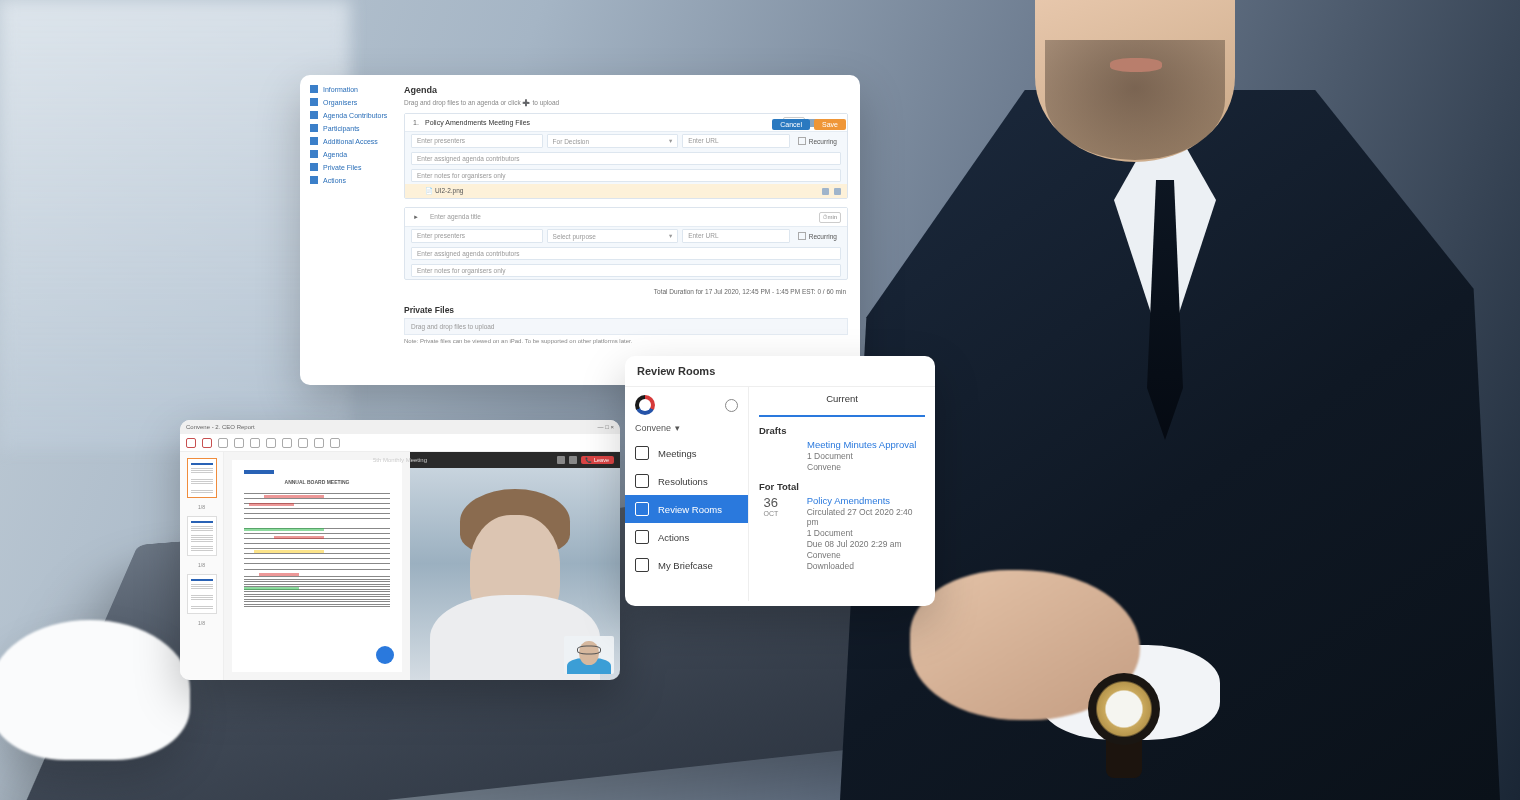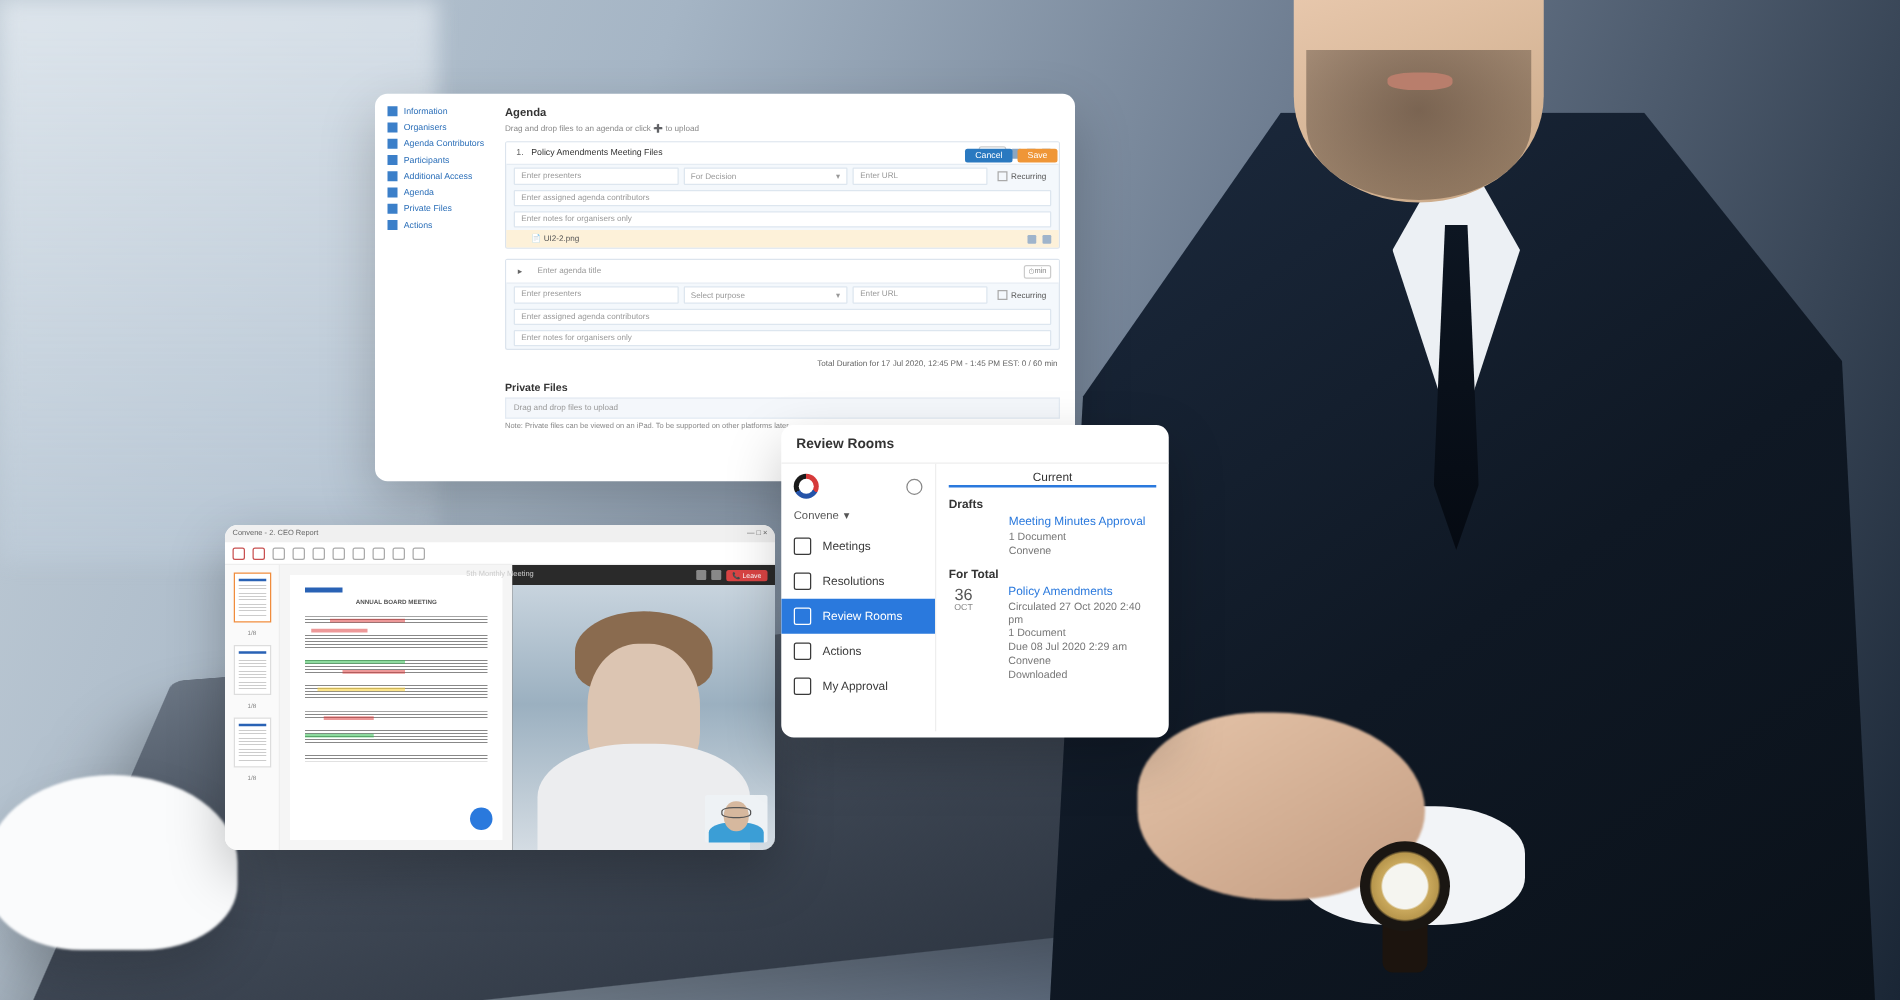--- a/index.html
+++ b/index.html
@@ -88,35 +88,35 @@
 .vmain { flex: 1; position: relative; background: linear-gradient(180deg, #c8d4de 0%, #9bb0c0 45%, #d4dce3 100%); overflow: hidden; }
 .vhead { position: absolute; left: 50%; top: 48%; transform: translate(-50%,-50%); width: 90px; height: 110px; background: #dcc5b2; border-radius: 45% 45% 35% 35%; }
 .vhair { position: absolute; left: 50%; top: 10%; transform: translateX(-50%); width: 110px; height: 65px; background: #8a6b4f; border-radius: 50% 50% 30% 30%; }
 .vbody { position: absolute; left: 50%; bottom: -10px; transform: translateX(-50%); width: 170px; height: 95px; background: #ecedef; border-radius: 45% 45% 0 0; }
 .vpip { position: absolute; right: 6px; bottom: 6px; width: 50px; height: 38px; background: #eef2f5; border-radius: 2px; overflow: hidden; }
 .vpip .ph { position: absolute; left: 50%; top: 45%; transform: translate(-50%,-50%); width: 20px; height: 24px; background: #d6b89e; border-radius: 48%; }
 .vpip .pb { position: absolute; bottom: -4px; left: 50%; transform: translateX(-50%); width: 44px; height: 20px; background: #3b9ed6; border-radius: 40% 40% 0 0; }
 .vpip .pg { position: absolute; left: 50%; top: 38%; transform: translate(-50%,-50%); width: 24px; height: 9px; border: 1px solid #555; border-radius: 40%; background: transparent; }
 
 
-.panel-review { position: absolute; left: 625px; top: 340px; width: 310px; height: 250px; background: #fff; border-radius: 10px; box-shadow: 0 18px 45px rgba(0,0,0,0.22); overflow: hidden; font-size: 10px; }
+.panel-review { position: absolute; left: 625px; top: 356px; width: 310px; height: 250px; background: #fff; border-radius: 10px; box-shadow: 0 18px 45px rgba(0,0,0,0.22); overflow: hidden; font-size: 10px; }
 .rv-title { padding: 9px 12px; font-weight: 600; color: #333; font-size: 11px; border-bottom: 1px solid #eee; }
 .rv-body { display: flex; height: calc(100% - 36px); }
 .rv-side { width: 124px; border-right: 1px solid #eee; }
 .rv-brand { padding: 8px 10px; display: flex; align-items: center; justify-content: space-between; }
 .rv-logo { width: 20px; height: 20px; border-radius: 50%; background: conic-gradient(#d63a3a 0 120deg, #2553a8 120deg 240deg, #1a1a1a 240deg 360deg); position: relative; }
 .rv-logo::after { content:''; position: absolute; inset: 4px; background: #fff; border-radius: 50%; }
 .rv-globe { width: 13px; height: 13px; border: 1px solid #888; border-radius: 50%; position: relative; }
 .rv-brand-name { padding: 0 10px 6px; font-size: 9px; color: #555; display: flex; align-items: center; gap: 4px; }
 .rv-menu { }
 .rv-mi { display: flex; align-items: center; gap: 9px; padding: 7px 10px; font-size: 9.5px; color: #3a3a3a; cursor: pointer; }
 .rv-mi.active { background: #2a79dd; color: #fff; }
 .rv-mi-ic { width: 14px; height: 14px; border: 1.3px solid currentColor; border-radius: 2px; flex-shrink: 0; }
 .rv-main { flex: 1; padding: 6px 10px; }
-.rv-tab { text-align: center; font-size: 9.5px; color: #333; padding-bottom: 0; border-bottom: 2px solid #2a79dd; margin-bottom: 8px; }
+.rv-tab { text-align: center; font-size: 9.5px; color: #333; padding-bottom: 11px; border-bottom: 2px solid #2a79dd; margin-bottom: 8px; }
 .rv-sec { font-weight: 600; font-size: 9.5px; margin-bottom: 3px; color: #333; }
 .rv-link { color: #2a79dd; font-size: 9.5px; margin-bottom: 1px; }
 .rv-meta { color: #777; font-size: 8.5px; margin-bottom: 1px; }
 .rv-item { display: flex; gap: 24px; margin-bottom: 8px; }
 .rv-date { text-align: center; width: 24px; }
 .rv-date-n { font-size: 13px; color: #555; font-weight: 500; }
 .rv-date-m { font-size: 7px; color: #888; text-transform: uppercase; }
 </style>
 </head>
 <body>
@@ -355,21 +355,21 @@
         <div class="rv-mi active">
             <span class="rv-mi-ic"></span>
             <span>Review Rooms</span>
           </div>
         <div class="rv-mi">
             <span class="rv-mi-ic"></span>
             <span>Actions</span>
           </div>
         <div class="rv-mi">
             <span class="rv-mi-ic"></span>
-            <span>My Approval</span>
+            <span>My Briefcase</span>
           </div>
       </div>
     </div>
     <div class="rv-main">
       <div class="rv-tab">Current</div>
       <div class="rv-sec">Drafts</div>
       <div class="rv-item">
         <div style="width:24px"></div>
         <div>
           <div class="rv-link">Meeting Minutes Approval</div>

